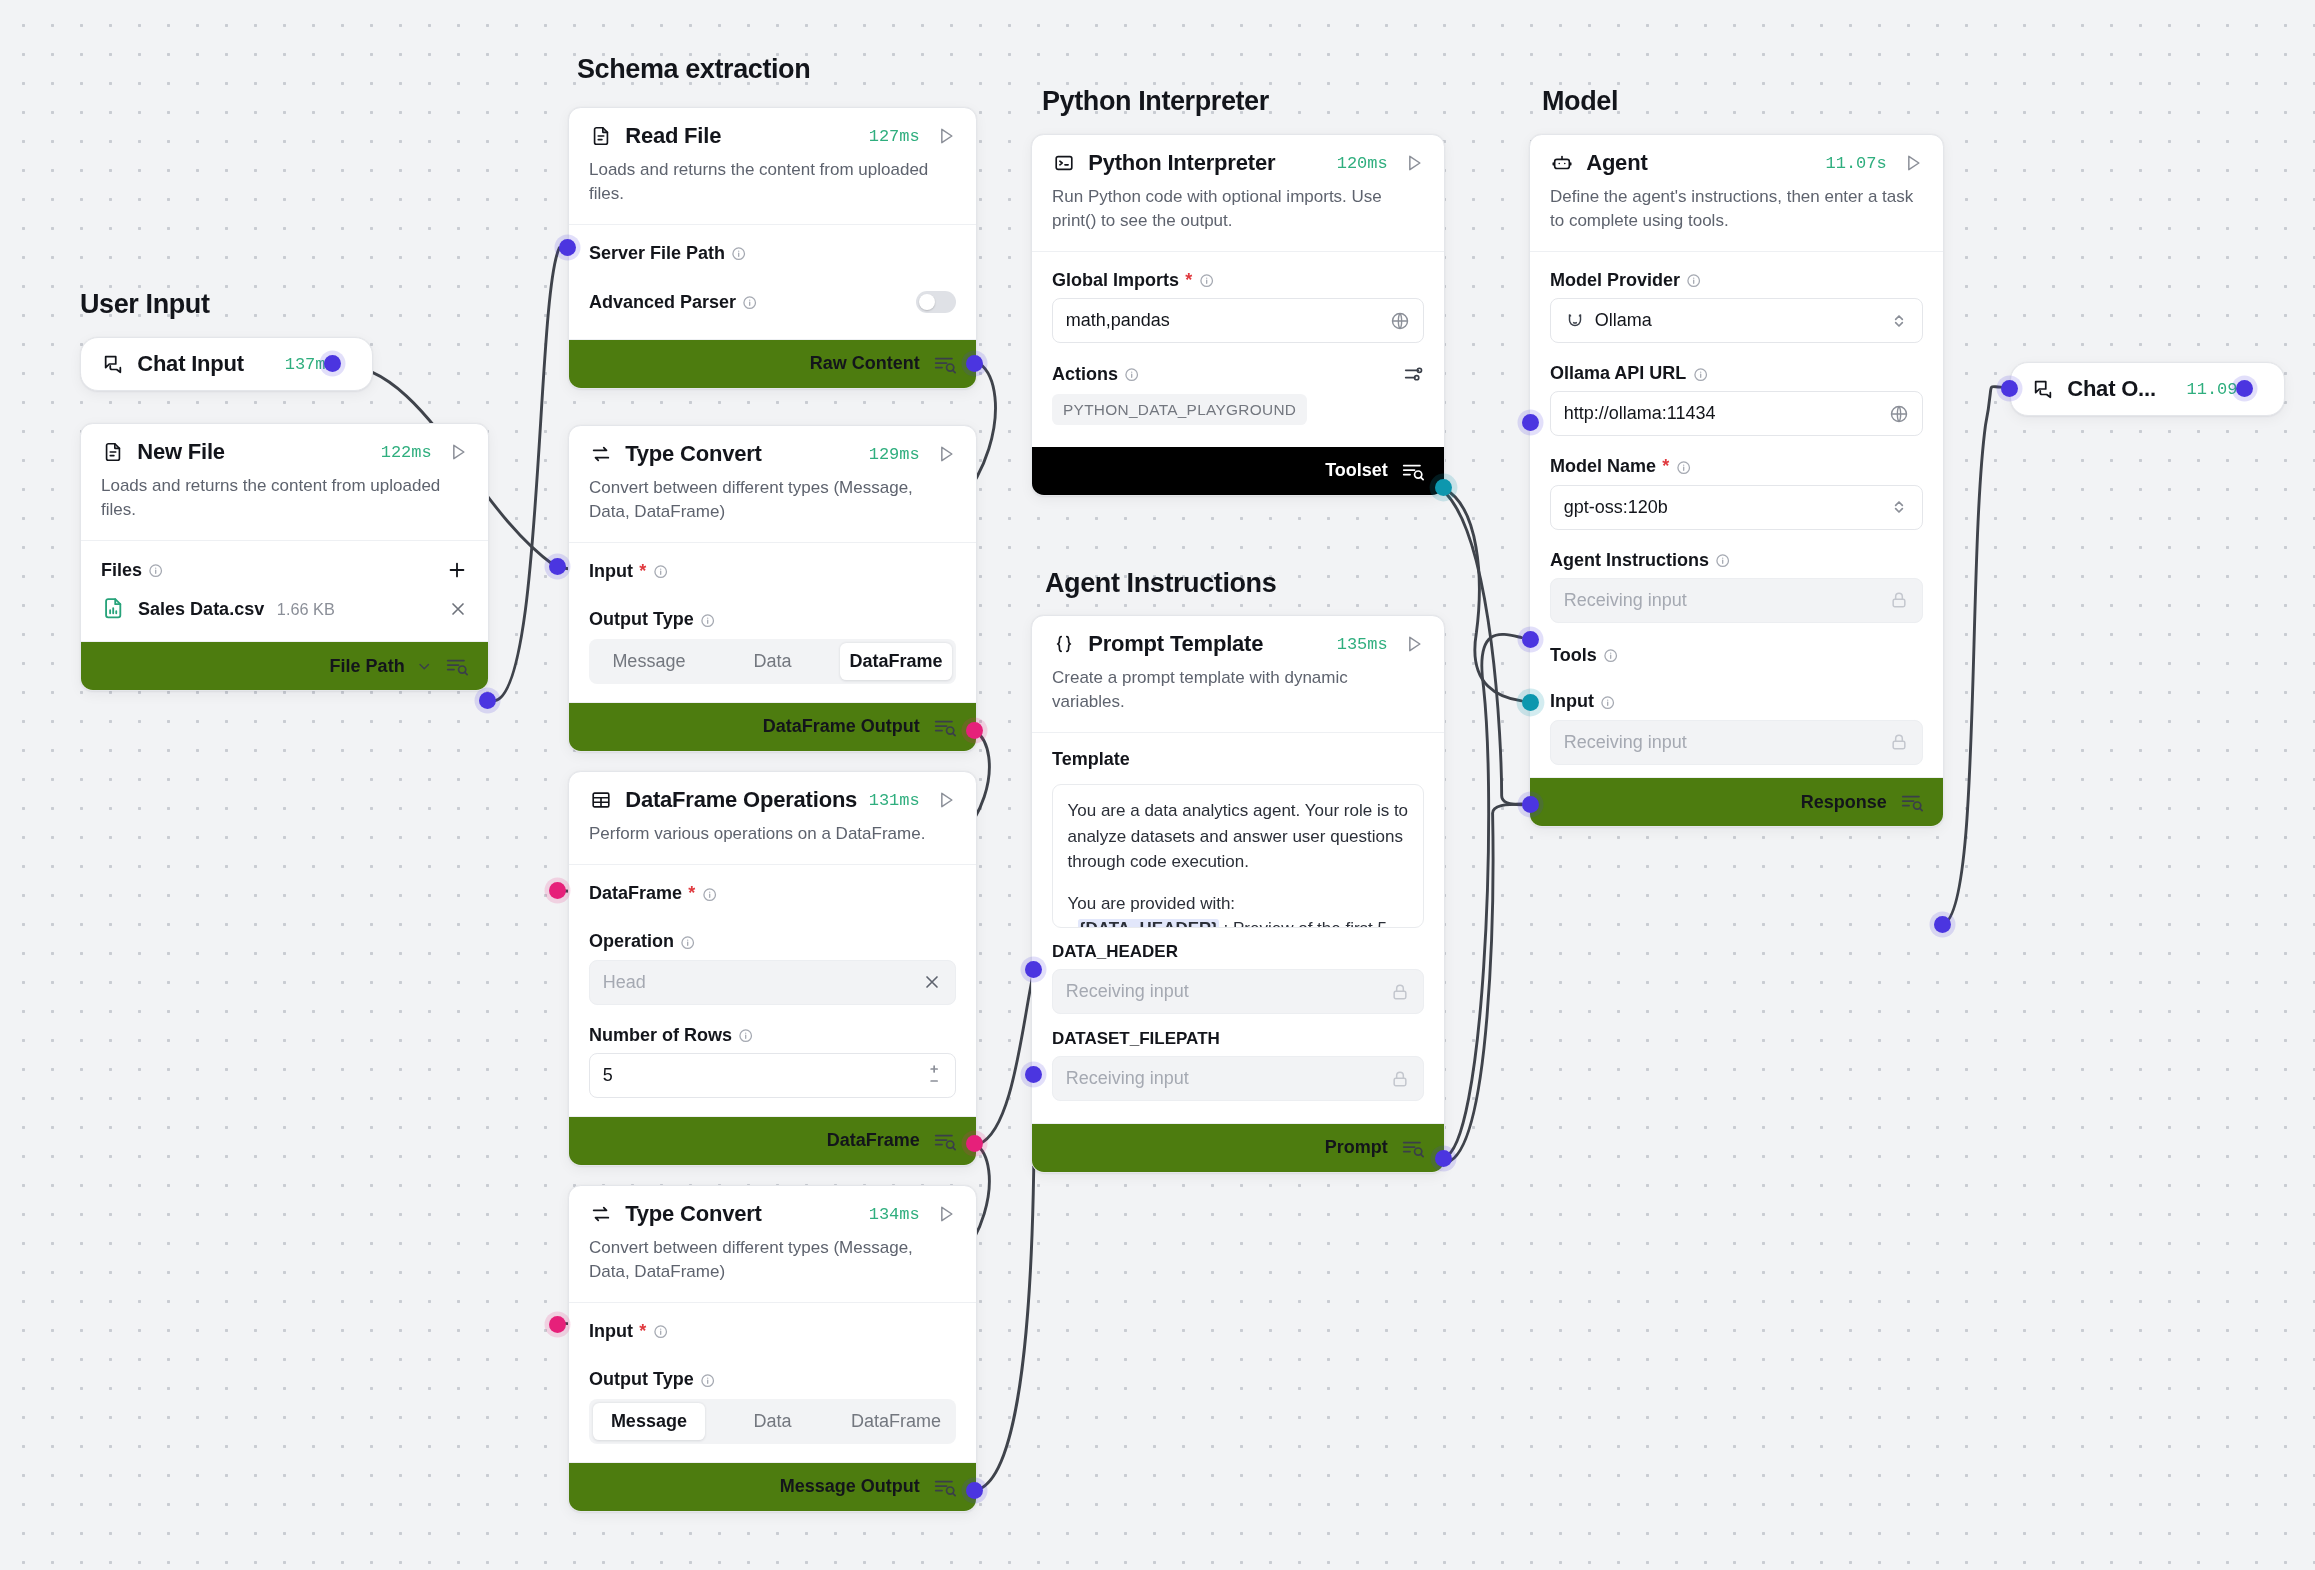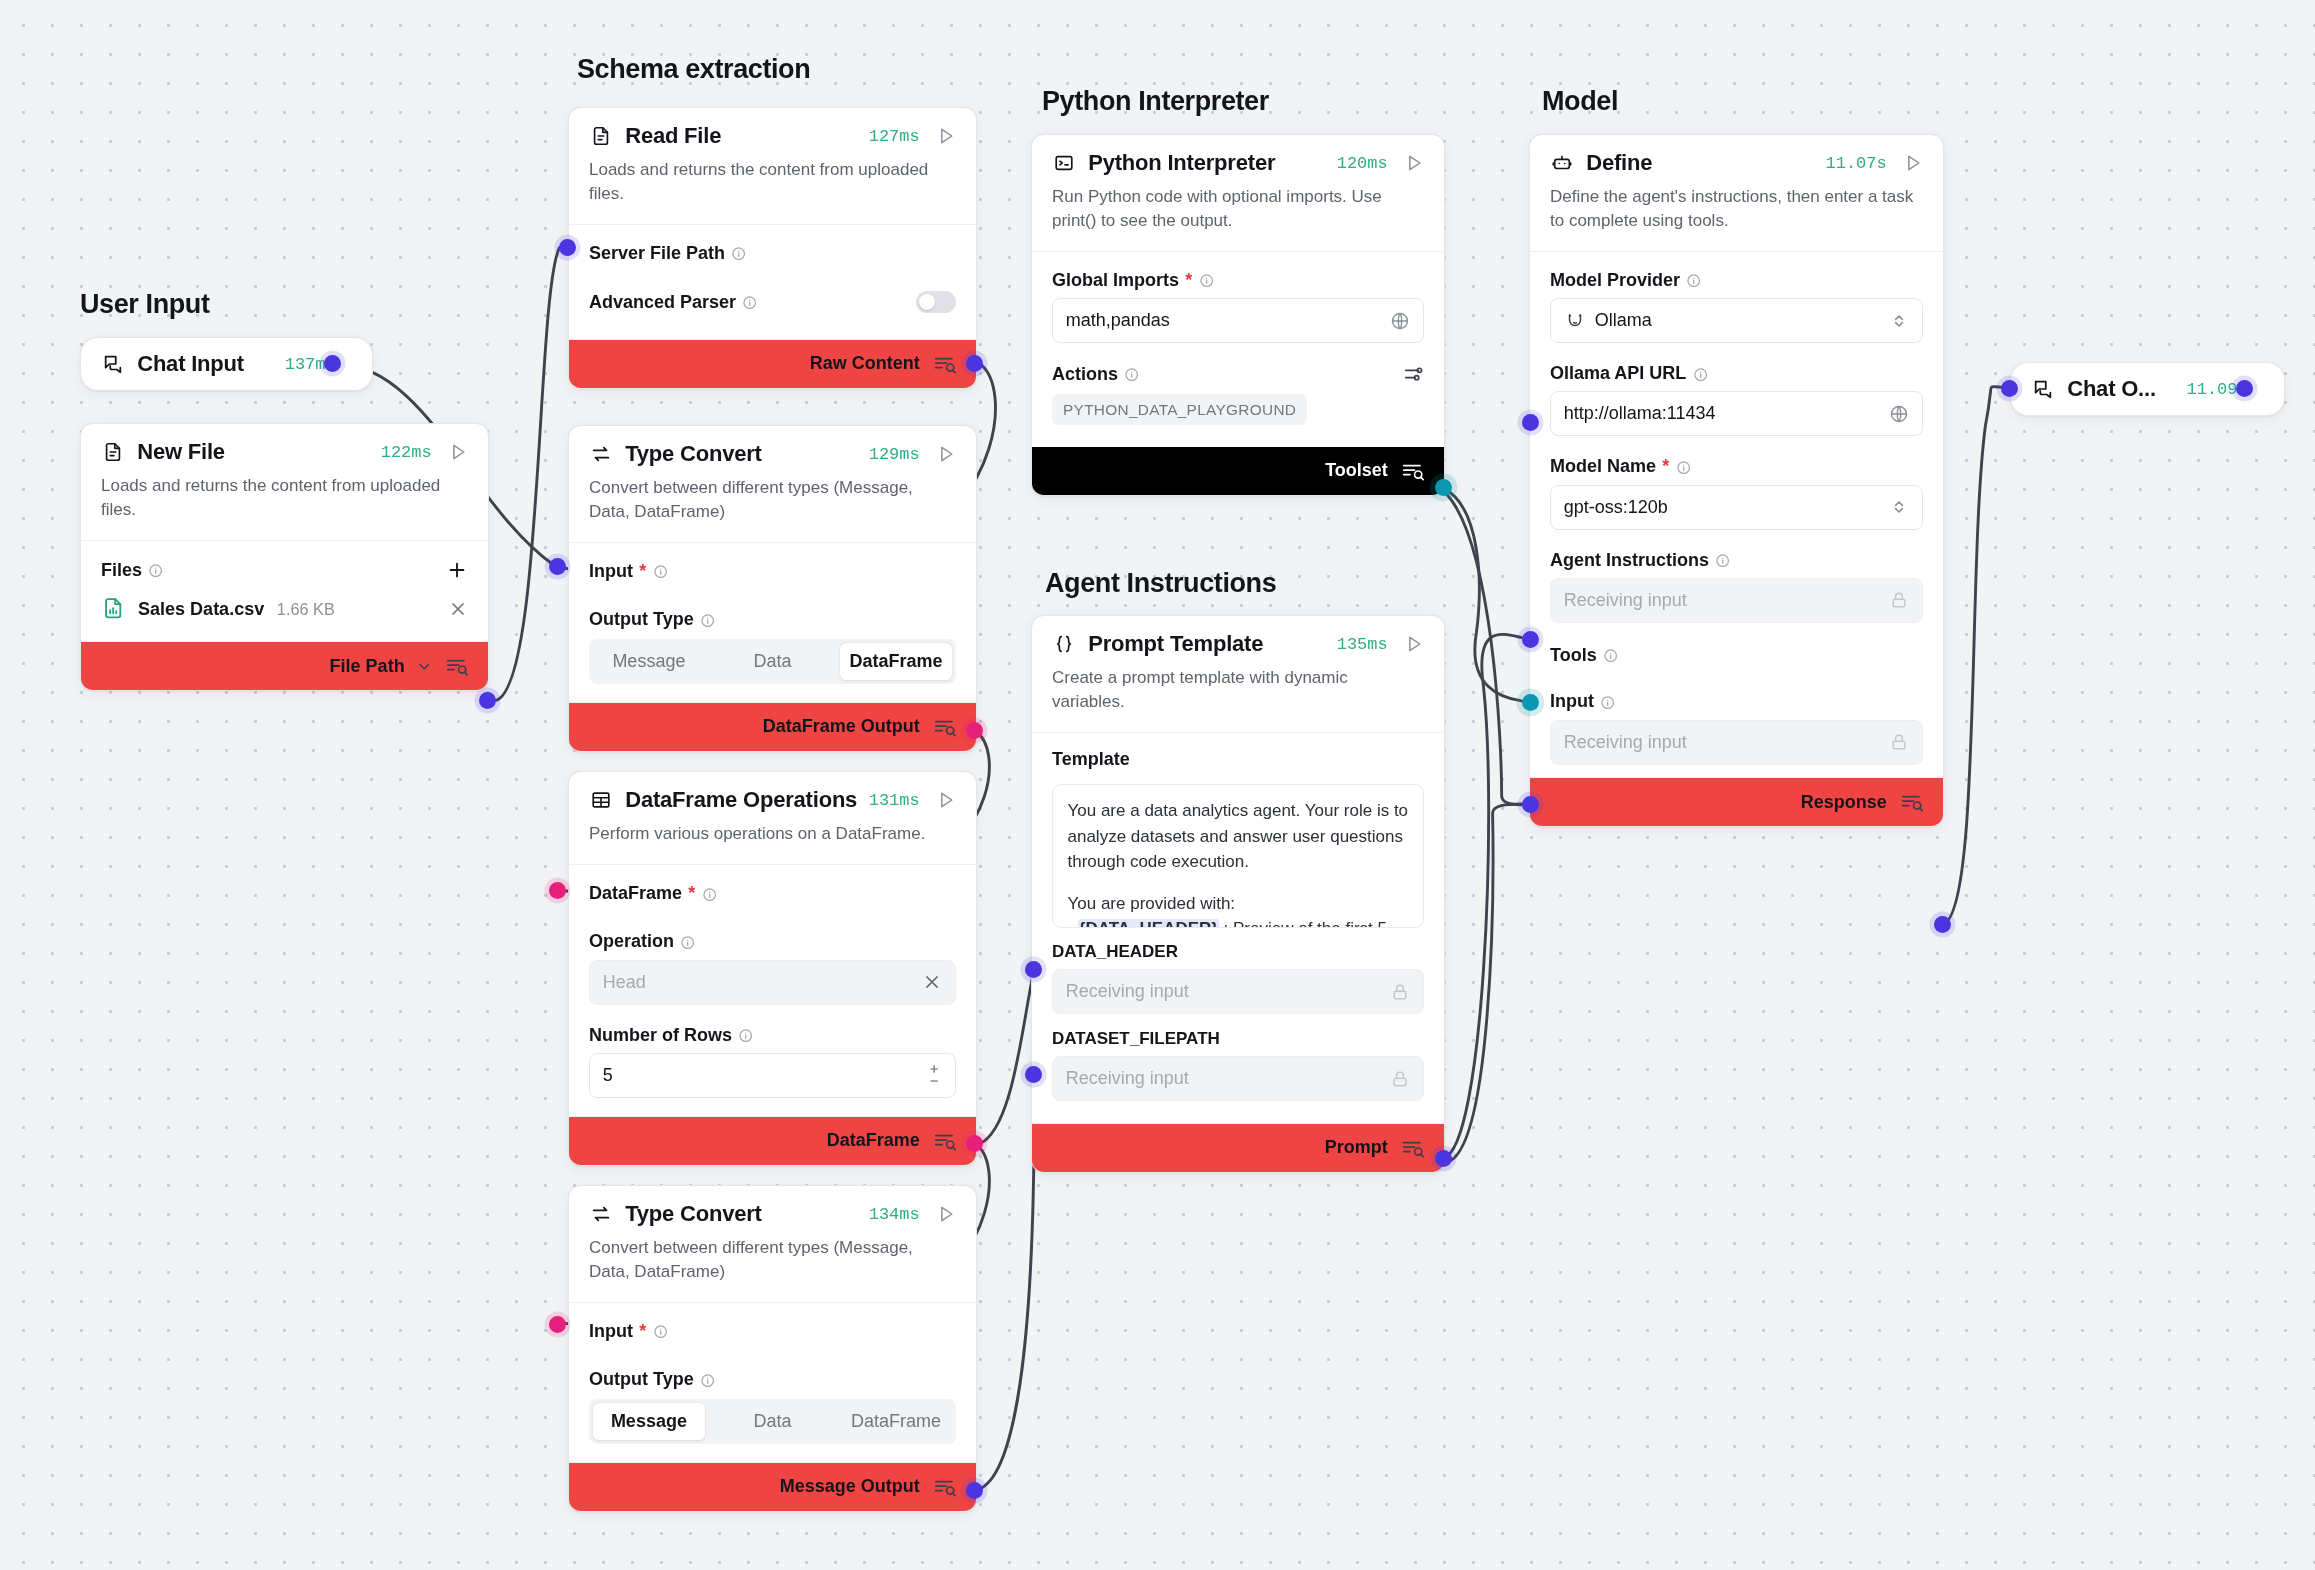--- a/index.html
+++ b/index.html
@@ -19,21 +19,21 @@
   .node.pill{border-radius:18px;display:flex;align-items:center;padding:0 20px;height:52px;}
   .nhead{display:flex;align-items:center;padding:15.4px 20px 0 20px;}
   .nicon{width:23.5px;height:23.5px;display:flex;align-items:center;justify-content:center;margin-right:12.7px;flex:0 0 auto;color:#13151b;}
   .nicon svg{display:block;}
   .ntitle{font-size:22px;font-weight:700;color:#13151b;letter-spacing:-0.2px;white-space:nowrap;}
   .nspacer{flex:1 1 auto;}
   .ntime{font-family:"Liberation Mono", monospace;font-size:17px;color:#2fae7e;margin-right:16.3px;white-space:nowrap;}
   .nplay{width:20px;height:20px;color:#8b8f98;flex:0 0 auto;}
   .ndesc{padding:9px 20px 18px 20px;font-size:17px;line-height:1.4;color:#5e636e;}
   .nbody{border-top:0.9px solid #eef0f3;padding:5.4px 20px 12.7px 20px;}
-  .nfoot{border-top:0.9px solid #eef0f3;background:#ef4444;border-radius:0 0 11.8px 11.8px;
+  .nfoot{border-top:0.9px solid #eef0f3;background:#4d7c0f;border-radius:0 0 11.8px 11.8px;
          display:flex;align-items:center;justify-content:flex-end;gap:12.7px;padding:13.6px 20px;}
   .nfoot.dark{background:#000;border-radius:0 0 11.8px 11.8px;border-top:none;text-decoration:underline;}
   .foot-label{font-size:18px;font-weight:700;color:#13151b;}
   .nfoot.dark .foot-label{color:#fff;}
   .foot-icon{width:23.5px;height:20px;color:#3a3f49;}
   .nfoot.dark .foot-icon{color:#fff;}
   .row{display:flex;align-items:center;padding:12.7px 0 3.6px 0;}
   .flabel{font-size:18px;font-weight:700;color:#13151b;display:flex;align-items:center;gap:6.3px;}
   .req{color:#e0393e;font-weight:700;}
   .info{width:15.4px;height:15.4px;color:#a5a9b2;flex:0 0 auto;}
@@ -609,21 +609,21 @@
   <div class="node" style="left:1529px;top:134px;width:413px;">
     <div class="nhead">
       <span class="nicon">
         <svg viewBox="0 0 24 24" width="22" height="22" fill="none" stroke="currentColor" stroke-width="1.8" stroke-linecap="round" stroke-linejoin="round">
           <rect x="4" y="8" width="16" height="10" rx="2.5"></rect>
             <path d="M12 5v3"></path>
             <path d="M9 12.5h.01M15 12.5h.01"></path>
             <path d="M2.5 12v2M21.5 12v2"></path>
         </svg>
       </span>
-      <span class="ntitle">Define</span>
+      <span class="ntitle">Agent</span>
       <span class="nspacer"></span>
       <span class="ntime">11.07s</span>
       <span class="nplay">
         <svg viewBox="0 0 24 24" width="20" height="20" fill="none" stroke="currentColor" stroke-width="1.8" stroke-linejoin="round">
             <path d="M7 4l12 8-12 8z"></path>
           </svg>
       </span>
     </div>
     <div class="ndesc">Define the agent's instructions, then enter a task to complete using tools.</div>
     <div class="nbody">

